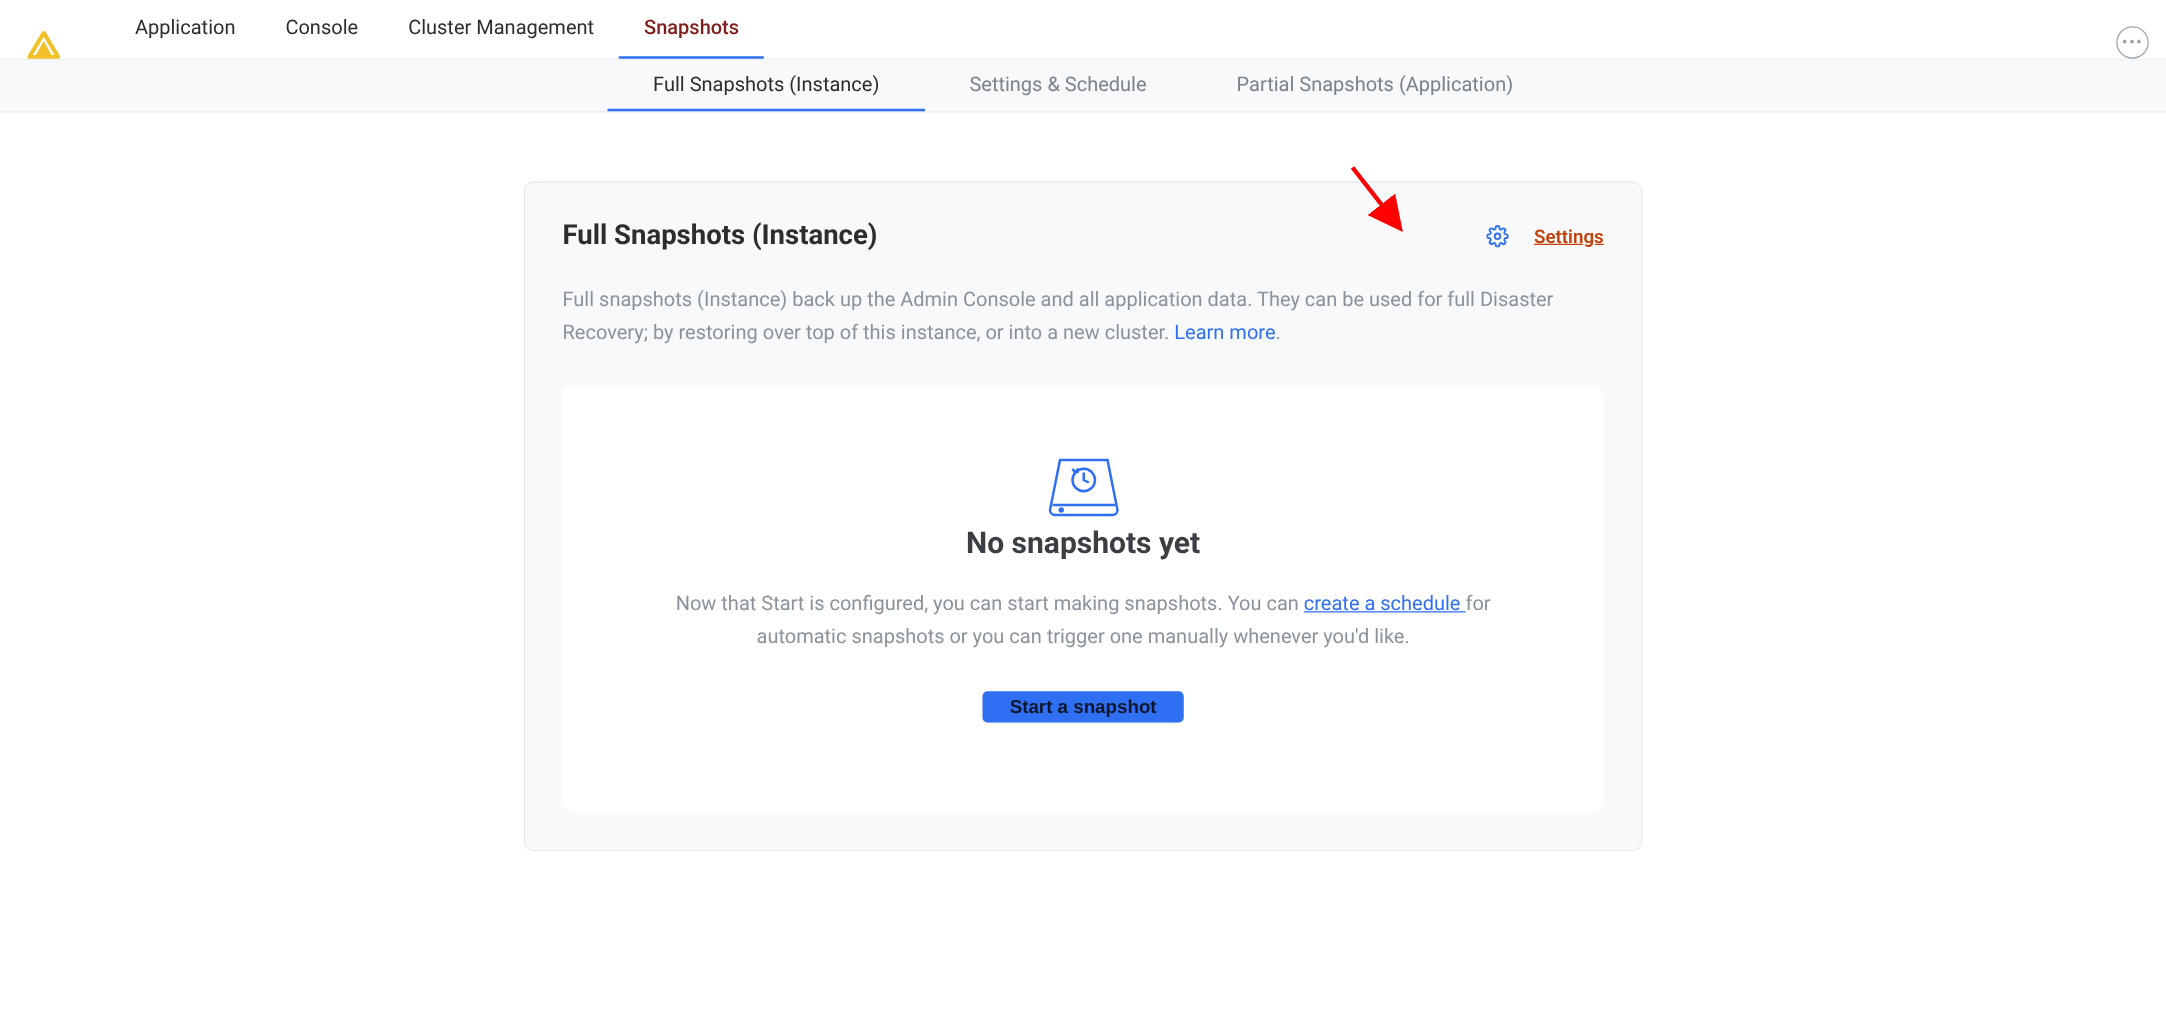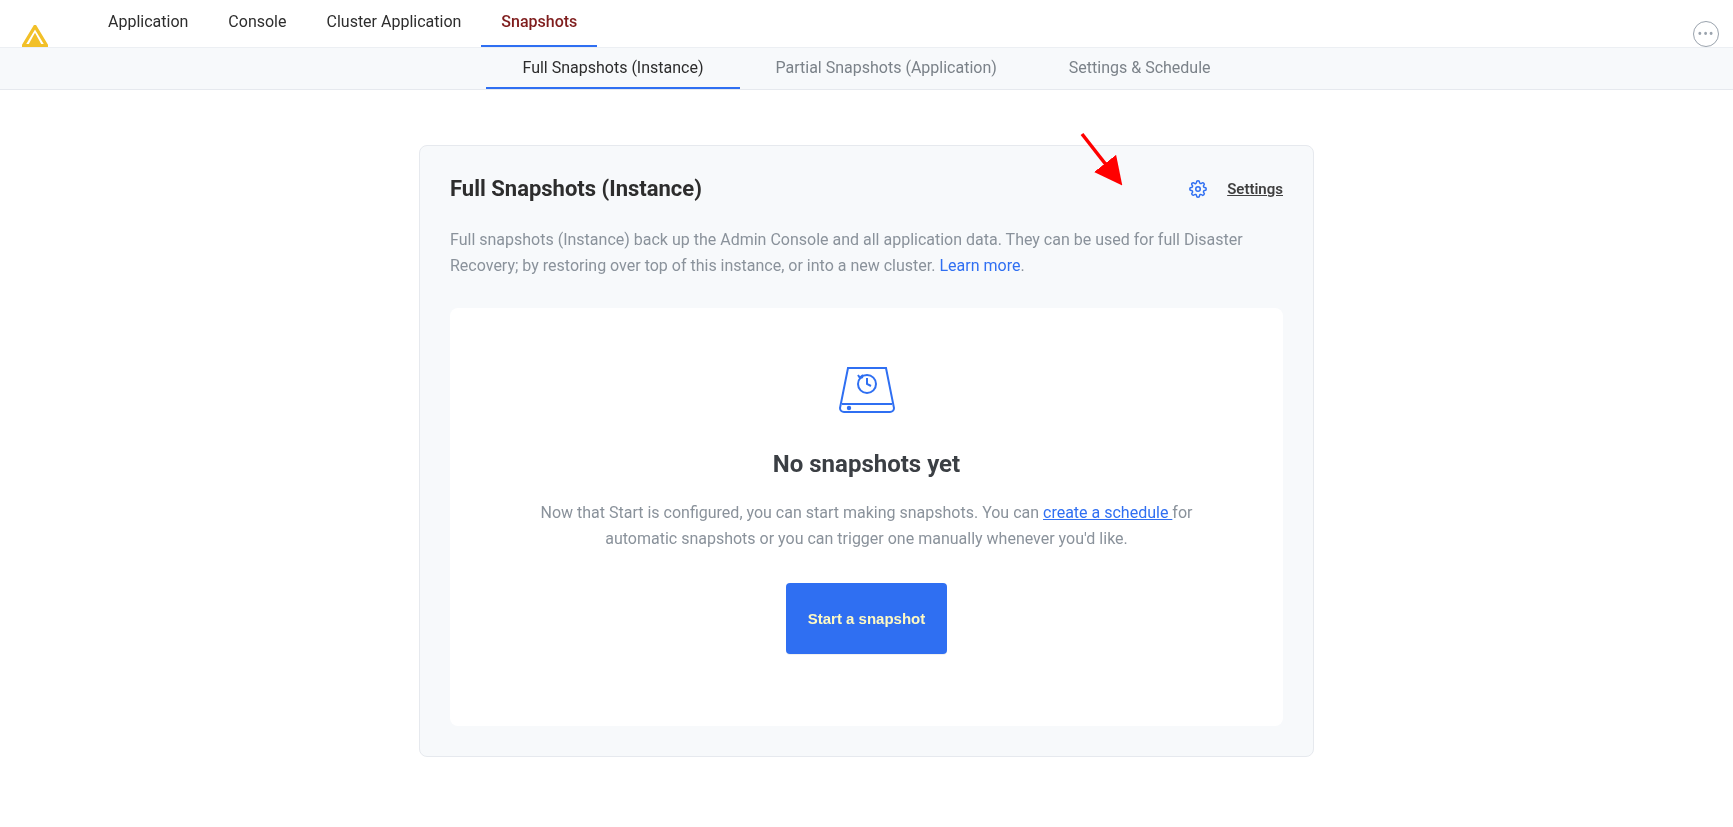--- a/index.html
+++ b/index.html
@@ -40,42 +40,42 @@
 
     
     .container{ width:895px; margin:55px auto 0; }
     .card{
       background:#f7f9fb; border:1px solid #e6e9ee; border-radius:8px;
       padding:30px 30px 30px;
     }
     .card-head{ display:flex; align-items:center; justify-content:space-between; }
     .card-title{ font-size:22px; font-weight:700; color:#2d2d2d; }
     .settings-link{
-      display:flex; align-items:center; gap:20px; color:#404040; font-size:15px;
+      display:flex; align-items:center; gap:20px; color:#c2410c; font-size:15px;
       font-weight:600; text-decoration:underline; cursor:pointer;
     }
     .gear-svg{ width:18px; height:18px; }
     .card-desc{
       margin-top:26px; color:#8a929b; font-size:16px; line-height:1.65;
     }
     .card-desc a{ color:#2f6ff2; text-decoration:none; }
 
     .empty{
       background:#fff; border-radius:8px; margin-top:28px; padding:56px 60px 72px;
       text-align:center;
     }
     .empty-icon{ display:flex; justify-content:center; }
-    .empty-title{ margin-top:30px; font-size:24px; font-weight:700; color:#3b3f44; }
+    .empty-title{ font-size:24px; font-weight:700; color:#3b3f44; }
     .empty-desc{
       margin-top:22px; color:#8a929b; font-size:16px; line-height:1.65;
     }
     .empty-desc a{ color:#2f6ff2; text-decoration:underline;margin-top:32px; }
     .btn-primary{
-      display:inline-block; margin-top:30px; background:#2f6ff2; color:#fef9c3;
-      border:none; padding:27px 22px; border-radius:4px; font-size:15px; font-weight:600;
+      display:inline-block; margin-top:30px; background:#2f6ff2; color:#0f172a;
+      border:none; padding:4px 22px; border-radius:4px; font-size:15px; font-weight:600;
       cursor:pointer; box-shadow:0 1px 0 rgba(0,0,0,.06);
     }
 
     
     .arrow{
       position:absolute; left:1076px; top:128px; width:52px; height:60px; pointer-events:none;
     }
   </style>
 </head>
 <body>
@@ -83,33 +83,33 @@
 <div class="topnav">
   <div class="logo-wrap">
     <svg class="logo-tri" viewBox="0 0 40 34">
       <polygon points="20,2 38,32 2,32" fill="none" stroke="#f2c028" stroke-width="5" stroke-linejoin="round"></polygon>
       <polygon points="20,12 30,30 10,30" fill="#f2c028"></polygon>
     </svg>
   </div>
   <div class="navlist">
     <div class="navitem">Application</div>
     <div class="navitem">Console</div>
-    <div class="navitem">Cluster Application</div>
+    <div class="navitem">Cluster Management</div>
     <div class="navitem active">Snapshots</div>
   </div>
   <div class="more-btn">
     <span>•••</span>
   </div>
 </div>
 
 <div class="subnav">
   <div class="subnav-inner">
     <div class="subtab active">Full Snapshots (Instance)</div>
+    <div class="subtab">Settings &amp; Schedule</div>
     <div class="subtab">Partial Snapshots (Application)</div>
-    <div class="subtab">Settings &amp; Schedule</div>
   </div>
 </div>
 
 <svg class="arrow" viewBox="0 0 52 60">
   <defs>
     <marker id="ah" markerWidth="8" markerHeight="8" refX="6" refY="4" orient="auto">
       <path d="M0,0 L8,4 L0,8 z" fill="#ff0000"></path>
     </marker>
   </defs>
   <line x1="6" y1="6" x2="42" y2="52" stroke="#ff0000" stroke-width="3.5" marker-end="url(#ah)"></line>

